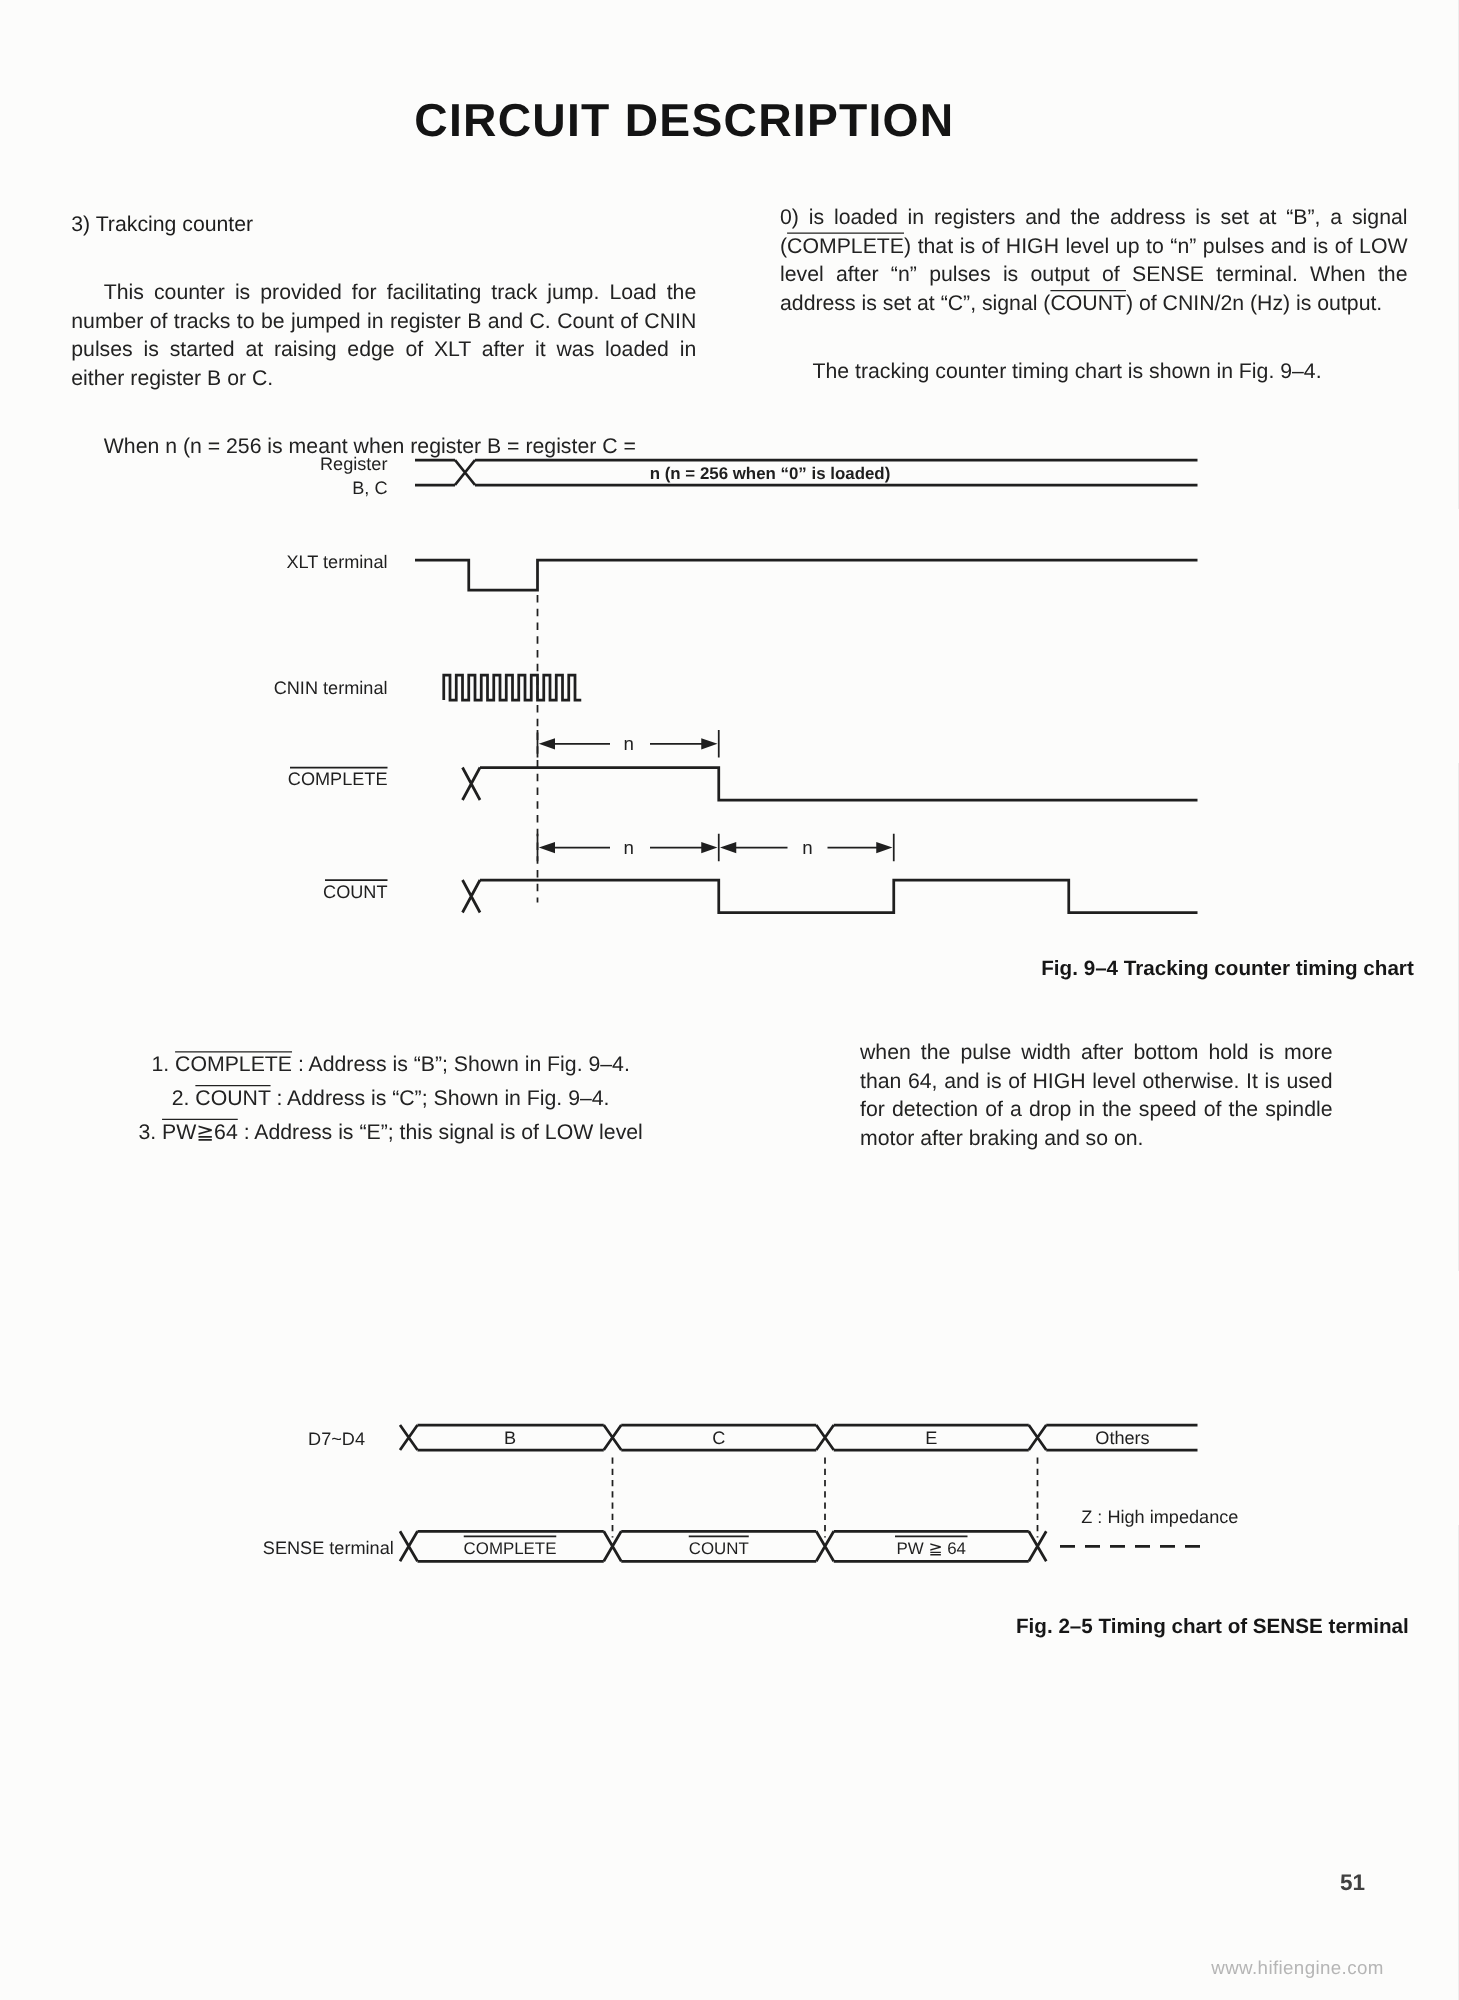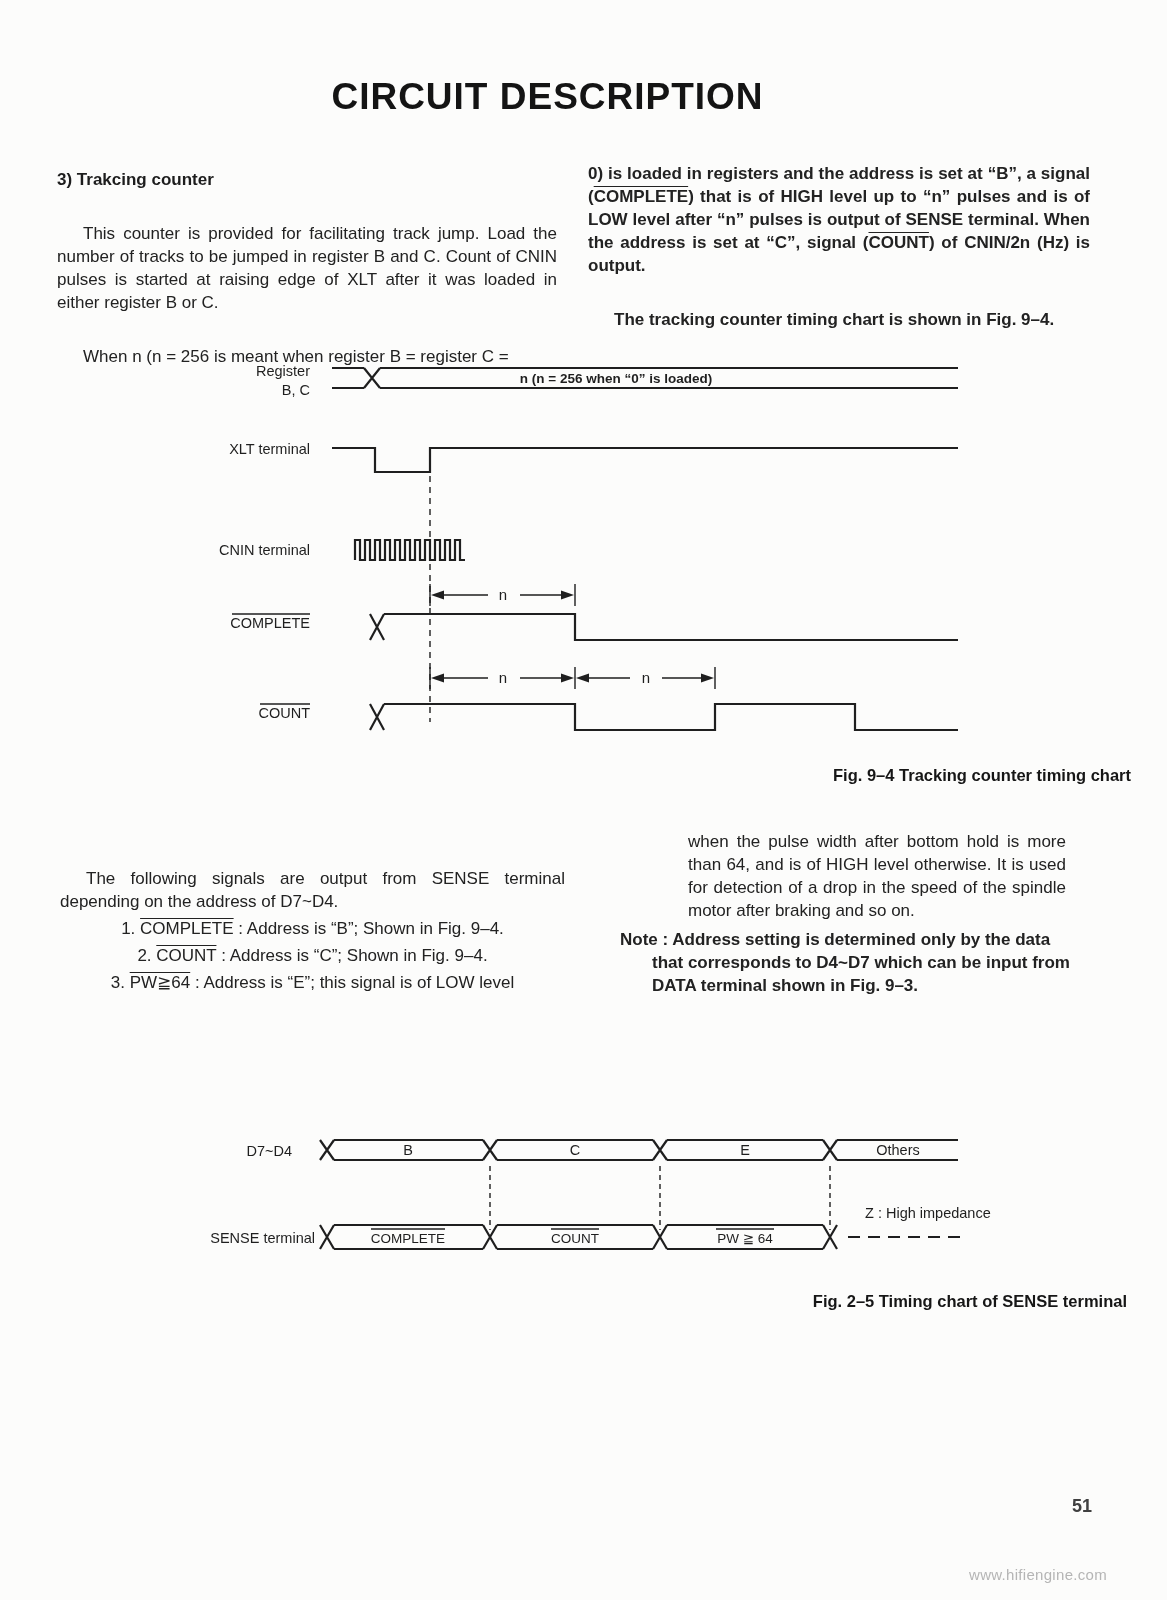--- a/index.html
+++ b/index.html
@@ -7,21 +7,21 @@
   body { font-family:"Liberation Sans","DejaVu Sans",sans-serif; }
   .page {
     position:relative; width:1167px; height:1600px; margin:0 auto;
     background:#fcfcfb; color:#1d1d1d; overflow:hidden;padding-left:36px;
   }
   .title {
     position:absolute; top:76px; left:0; right:72px; text-align:center;
     font-size:37px; font-weight:bold; letter-spacing:1px; color:#141414;
   }
   .col { position:absolute; }
-  .heading { font-size:17px; font-weight:bold; line-height:23px; }
+  .heading { font-size:17px; font-weight:normal; line-height:23px; }
   .body { font-size:17px; line-height:23px; text-align:justify; color:#222; }
   .indent { text-indent:26px;margin-top:31px; }
   .item { margin-top:4px; text-align:center; }
   .ov { text-decoration:overline; text-decoration-thickness:1px; }
   .note { font-weight:bold; padding-left:32px; text-indent:-32px; text-align:left; }
   .caption { position:absolute; left:0; text-align:right; font-size:16.5px; font-weight:bold; color:#161616; }
   .fig { position:absolute; }
   .fig path { stroke:#1f1f1f; stroke-width:2.2; fill:none; stroke-linejoin:miter; }
   .fig path.thin { stroke-width:1.4; }
   .fig path.dash { stroke-width:1.4; stroke-dasharray:6 5; }
@@ -42,21 +42,21 @@
 <div class="page">
 
   <h1 class="title">CIRCUIT DESCRIPTION</h1>
 
   <div class="col" style="left:57px; top:168px; width:500px;">
     <p class="heading">3) Trakcing counter</p>
     <p class="body indent">This counter is provided for facilitating track jump. Load the number of tracks to be jumped in register B and C. Count of CNIN pulses is started at raising edge of XLT after it was loaded in either register B or C.</p>
     <p class="body indent">When n (n = 256 is meant when register B = register C =</p>
   </div>
 
-  <div class="col" style="left:588px; top:162px; width:502px;font-weight:bold;">
+  <div class="col" style="left:624px; top:162px; width:502px;">
     <p class="body"><span>0) is loaded in registers and the address is set at “B”, a signal (</span><span class="ov">COMPLETE</span><span>) that is of HIGH level up to “n” pulses and is of LOW level after “n” pulses is output of SENSE terminal. When the address is set at “C”, signal (</span><span class="ov">COUNT</span><span>) of CNIN/2n (Hz) is output.</span></p>
     <p class="body indent">The tracking counter timing chart is shown in Fig. 9–4.</p>
   </div>
 
   <svg class="fig" style="left:170px; top:352px;" width="850" height="405" viewBox="0 0 850 405">
 
     <path d="M162 16 H194 M210 16 H788"></path>
     <path d="M162 36 H194 M210 36 H788"></path>
     <path d="M194 16 L210 36 M194 36 L210 16"></path>
     <text x="446" y="31" text-anchor="middle" class="t13b">n (n = 256 when “0” is loaded)</text>
@@ -96,28 +96,26 @@
     <text x="140" y="102" text-anchor="end" class="t14">XLT terminal</text>
     <text x="140" y="203" text-anchor="end" class="t14">CNIN terminal</text>
     <text x="140" y="276" text-anchor="end" class="t14">COMPLETE</text>
     <path class="thin" d="M62 262 H140"></path>
     <text x="140" y="366" text-anchor="end" class="t14">COUNT</text>
     <path class="thin" d="M90 352 H140"></path>
   </svg>
   <div class="caption" style="top:766px; right:36px;">Fig. 9–4  Tracking counter timing chart</div>
 
   <div class="col" style="left:60px; top:836px; width:505px;">
-    <p class="body indent">The following signals are output from SENSE terminal depending on the address of D7~D4.</p>
     <p class="body item"><span>1.</span> <span class="ov">COMPLETE</span><span> : Address is “B”;  Shown in Fig. 9–4.</span></p>
     <p class="body item"><span>2.</span> <span class="ov">COUNT</span><span> : Address is “C”;  Shown in Fig. 9–4.</span></p>
     <p class="body item"><span>3.</span> <span class="ov">PW≧64</span><span> : Address is “E”; this signal is of LOW level</span></p>
   </div>
 
   <p class="body col" style="left:688px; top:830px; width:378px;">when the pulse width after bottom hold is more than 64, and is of HIGH level otherwise.  It is used for detection of a drop in the speed of the spindle motor after braking and so on.</p>
-  <p class="body note col" style="left:620px; top:928px; width:454px;"><span>Note :</span> <span>Address setting is determined only by the data that corresponds to D4~D7 which can be input from DATA terminal shown in Fig. 9–3.</span></p>
 
   <svg class="fig" style="left:170px; top:1122px;" width="850" height="150" viewBox="0 0 850 150">
 
     <path d="M164 18 H313 M327 18 H483 M497 18 H653 M667 18 H788"></path>
     <path d="M164 38 H313 M327 38 H483 M497 38 H653 M667 38 H788"></path>
     <path d="M150 18 L164 38 M150 38 L164 18 M313 18 L327 38 M313 38 L327 18 M483 18 L497 38 M483 38 L497 18 M653 18 L667 38 M653 38 L667 18"></path>
     <text x="238" y="33" text-anchor="middle" class="t14">B</text>
     <text x="405" y="33" text-anchor="middle" class="t14">C</text>
     <text x="575" y="33" text-anchor="middle" class="t14">E</text>
     <text x="728" y="33" text-anchor="middle" class="t14">Others</text>

